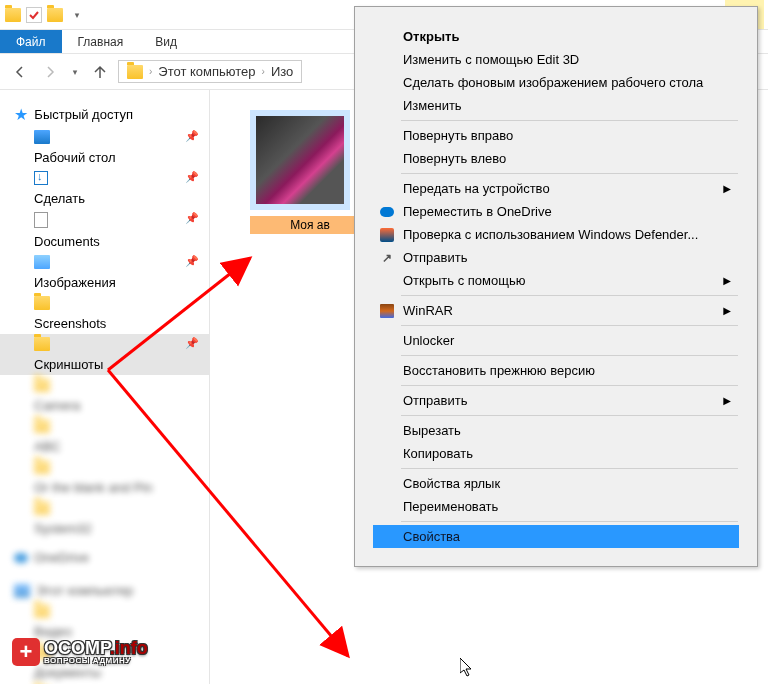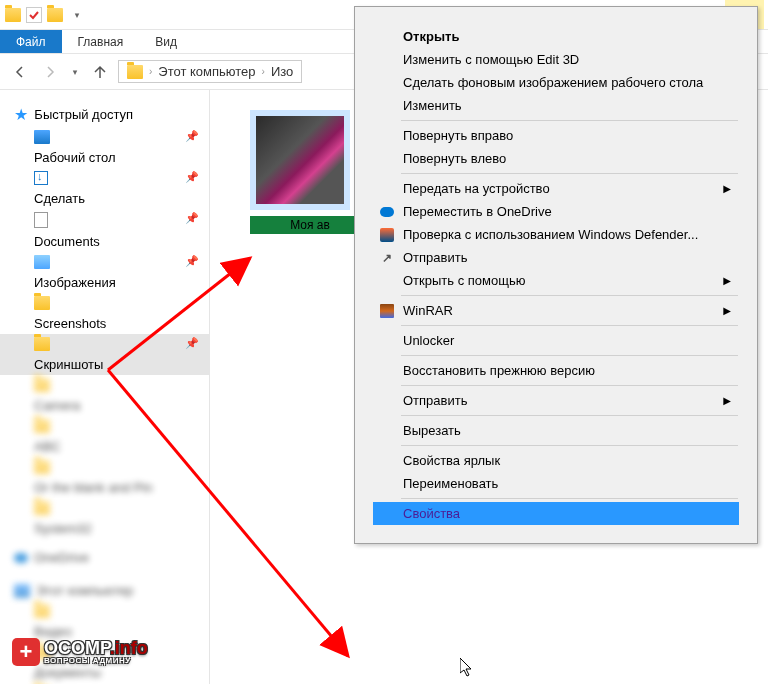--- a/index.html
+++ b/index.html
@@ -33,25 +33,25 @@
     .desktop-icon { width: 16px; height: 14px; background: linear-gradient(#4da6ff,#1979ca); border-radius: 1px; display: inline-block; }
     .download-icon { width: 14px; height: 14px; background: #fff; border: 1px solid #1979ca; position: relative; display: inline-block; }
     .download-icon::after { content: '↓'; position: absolute; top: -2px; left: 2px; color: #1979ca; font-size: 11px; font-weight: bold; }
     .doc-icon { width: 14px; height: 16px; background: #fff; border: 1px solid #999; display: inline-block; position: relative; }
     .image-icon { width: 16px; height: 14px; background: linear-gradient(#8ed1ff,#4da6ff); display: inline-block; border-radius: 1px; }
     
     .main { flex: 1; padding: 20px; position: relative; }
     .thumbnail { width: 120px; height: 140px; position: absolute; top: 20px; left: 40px; }
     .thumbnail .imgbox { width: 100px; height: 100px; background: #cce5ff; padding: 6px; }
     .thumbnail .imgbox .img { width: 100%; height: 100%; background: linear-gradient(135deg, #2a2a2a 0%, #555 40%, #8b1a5c 55%, #d4408f 65%, #555 75%); }
-    .thumbnail .label { font-size: 12px; text-align: center; margin-top: 6px; background: #15803d; padding: 2px 4px; }
+    .thumbnail .label { font-size: 12px; text-align: center; margin-top: 6px; background: #fdba74; padding: 2px 4px; }
     
     .context-menu { position: absolute; top: 6px; left: 354px; width: 404px; background: #f0f0f0; border: 1px solid #a0a0a0; box-shadow: 2px 2px 4px rgba(0,0,0,0.2); z-index: 100; padding: 18px; font-size: 13px; }
     .menu-item { padding: 4px 24px 4px 30px; display: flex; align-items: center; position: relative; cursor: default; }
-    .menu-item.highlighted { background: #2998ff; color: #4c1d95; }
+    .menu-item.highlighted { background: #2998ff; color: #0f172a; }
     .menu-item.bold { font-weight: bold; }
     .menu-item .arrow { position: absolute; right: 8px; font-size: 10px; }
     .menu-item .mi-icon { position: absolute; left: 6px; width: 16px; height: 16px; display: flex; align-items: center; justify-content: center; font-size: 12px; }
     .menu-sep { height: 1px; background: #d0d0d0; margin: 3px 1px 3px 28px; }
     
     .arrow-annotation { position: absolute; z-index: 50; pointer-events: none; }
     
     .watermark { position: absolute; bottom: 18px; left: 12px; z-index: 200; display: flex; align-items: center; gap: 4px; }
     .watermark .plus { width: 28px; height: 28px; background: #e03030; border-radius: 5px; color: #fff; display: flex; align-items: center; justify-content: center; font-size: 22px; font-weight: bold; }
     .watermark .txt { font-weight: 900; font-size: 18px; color: #fff; text-shadow: -1px -1px 0 #333, 1px -1px 0 #333, -1px 1px 0 #333, 1px 1px 0 #333, 0 2px 3px rgba(0,0,0,0.5); line-height: 0.9; }
@@ -272,20 +272,23 @@
     </div>
   <div class="menu-sep"></div>
   <div class="menu-item">
       <span>Отправить</span>
       <span class="arrow">▶</span>
     </div>
   <div class="menu-sep"></div>
   <div class="menu-item">
       <span>Вырезать</span>
     </div>
+  <div class="menu-item">
+      <span>Копировать</span>
+    </div>
   <div class="menu-sep"></div>
   <div class="menu-item">
       <span>Свойства ярлык</span>
     </div>
   <div class="menu-item">
       <span>Переименовать</span>
     </div>
   <div class="menu-sep"></div>
   <div class="menu-item highlighted">
       <span>Свойства</span>

